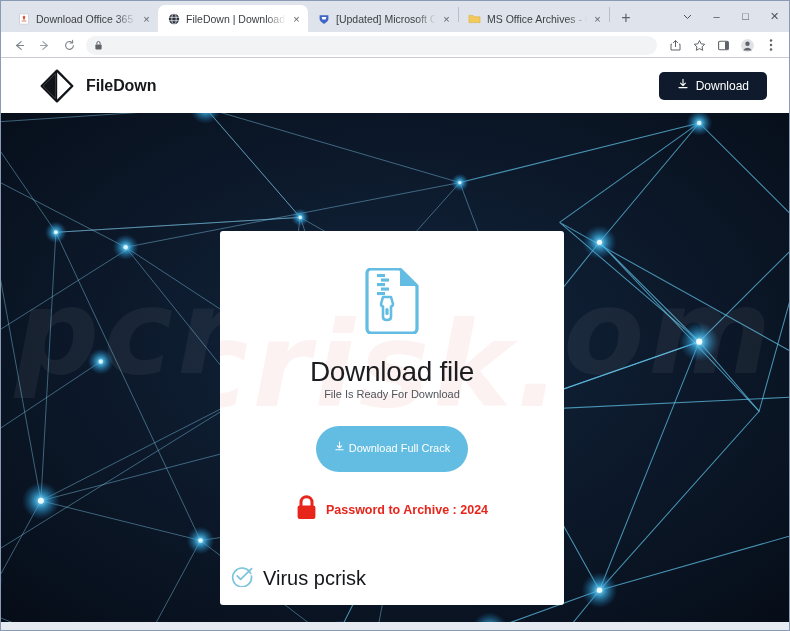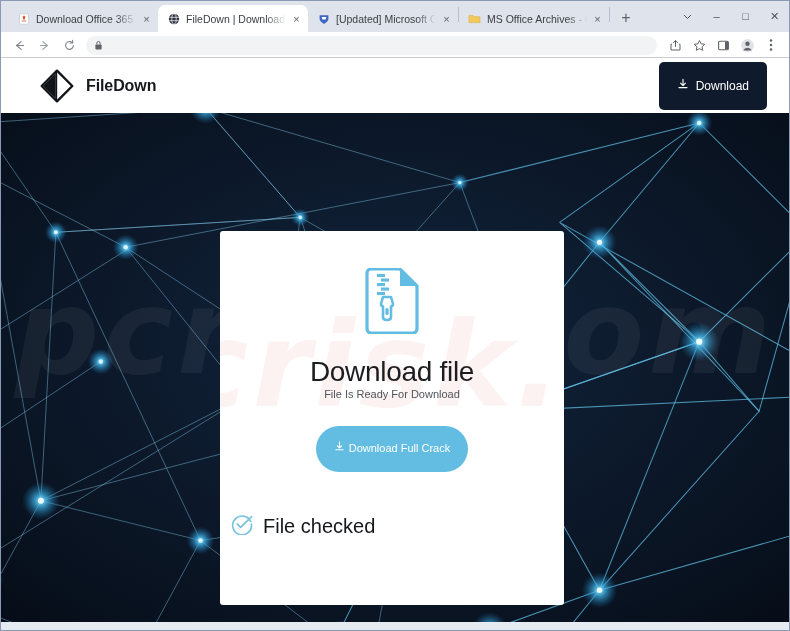--- a/index.html
+++ b/index.html
@@ -153,21 +153,21 @@
   #site-logo-mark { width: 36px; height: 36px; display:block; }
   #site-logo-text {
     font-size: 16px; font-weight: bold; color: #16181c;
     letter-spacing: -0.1px;
   }
   #header-download-btn {
     margin-left: auto;
     background: #0f1b2d;
     color: #fff;
     border-radius: 5px;
-    height: 48px;
+    height: 28px;
     padding: 0 18px;
     display: flex; align-items: center; gap: 7px;
     font-size: 12px;
     border: none;
   }
 
   
   #hero {
     position: absolute;
     top: 55px; left: 0; right: 0; bottom: 0;
@@ -548,28 +548,37 @@
         <button id="card-cta">
           <span class="dl-ico">
             <svg width="11" height="11" viewBox="0 0 12 12">
               <path d="M6 1.2 V7.4 M3.6 5.2 L6 7.6 L8.4 5.2" fill="none" stroke="#fff" stroke-width="1.2" stroke-linecap="round" stroke-linejoin="round"></path>
               <path d="M2 9.6 H10" stroke="#fff" stroke-width="1.2" stroke-linecap="round"></path>
             </svg>
           </span>
           <span>Download Full Crack</span>
         </button>
 
+        <div id="password-row">
+          <span>
+            <svg width="21" height="25" viewBox="0 0 21 25">
+              <path d="M5 11 V7.2 A5.5 5.5 0 0 1 16 7.2 V11" fill="none" stroke="#e8251b" stroke-width="3"></path>
+              <rect x="1.6" y="10.4" width="17.8" height="13.6" rx="2.2" fill="#e8251b"></rect>
+            </svg>
+          </span>
+          <span id="password-text">Password to Archive : 2024</span>
+        </div>
 
         <div id="virus-row">
           <span>
             <svg width="22" height="22" viewBox="0 0 22 22">
               <path d="M19.6 8.4 A9.4 9.4 0 1 0 20.4 11" fill="none" stroke="#7cc4dd" stroke-width="1.7" stroke-linecap="round"></path>
               <path d="M6.2 10.8 L9.6 14.4 L20.6 3.6" fill="none" stroke="#7cc4dd" stroke-width="1.7" stroke-linecap="round" stroke-linejoin="round"></path>
             </svg>
           </span>
-          <span id="virus-text">File checked</span>
+          <span id="virus-text">Virus pcrisk</span>
         </div>
       </div>
     </div>
 
     <div id="page-bottom-edge"></div>
   </div>
 </div>
 
 </body></html>

